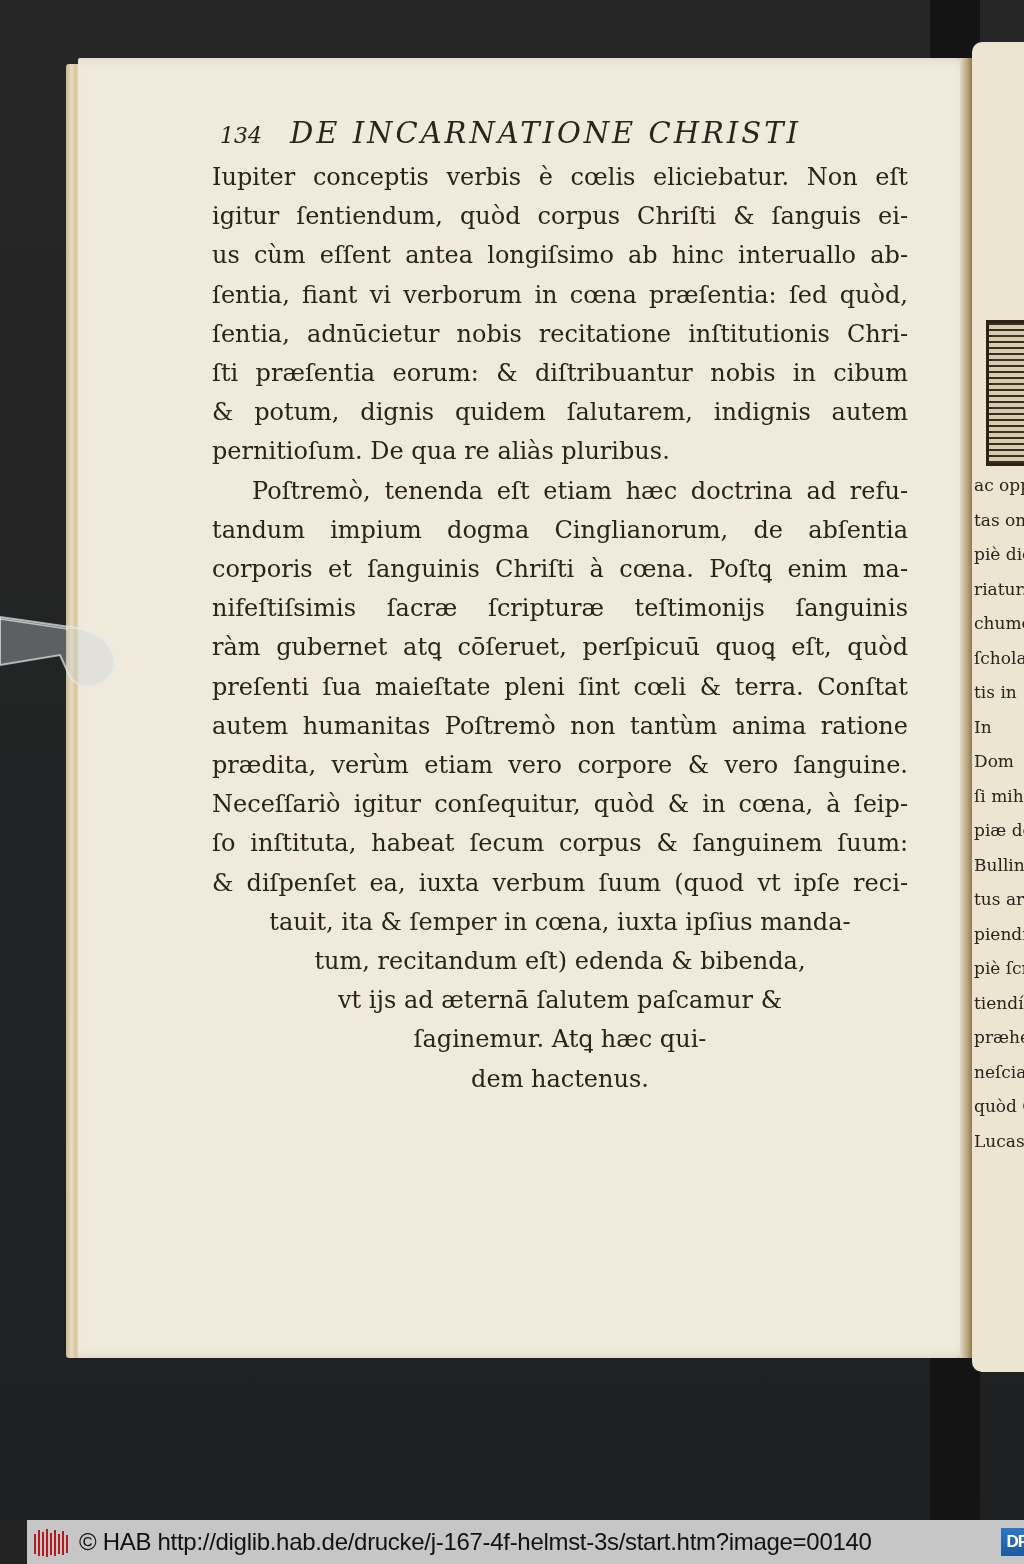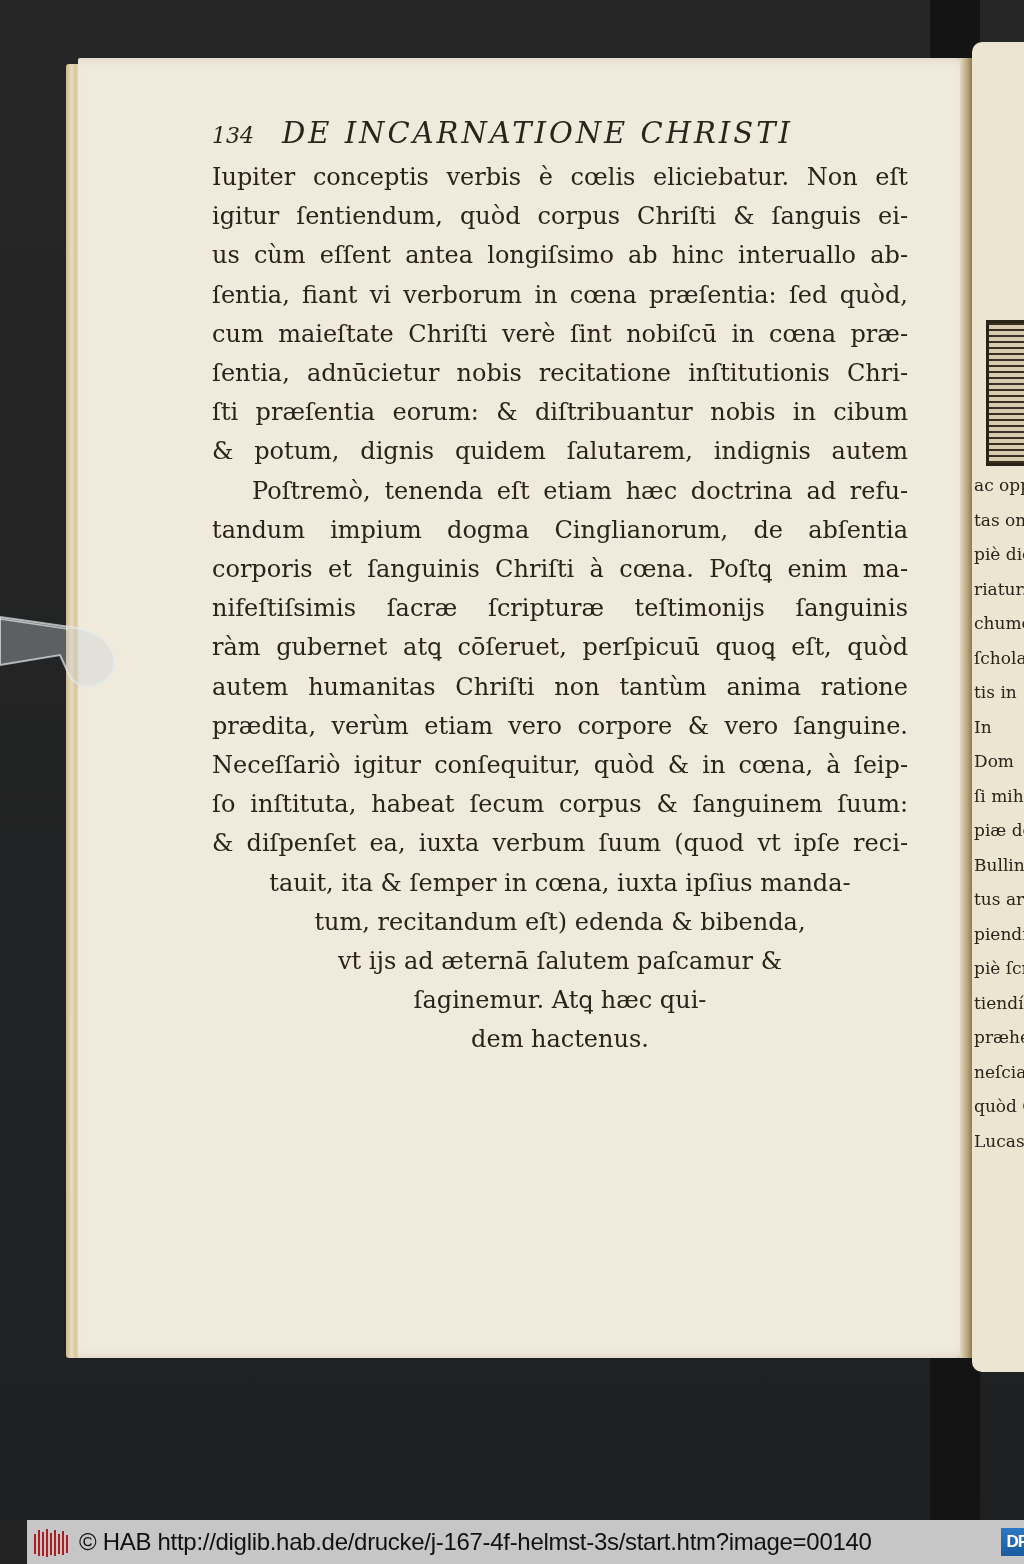--- a/index.html
+++ b/index.html
@@ -30,21 +30,21 @@
   .gutter {
     position: absolute; left: 960px; top: 58px; width: 12px; height: 1300px;
     background: linear-gradient(90deg, #e3dac4, #b9a67c 60%, #8f7b50);
   }
   .facing-page {
     position: absolute; left: 972px; top: 42px; width: 60px; height: 1330px;
     background: #ece5d2;
     border-radius: 10px 0 0 10px;
   }
   .running-head {
-    position: absolute; left: 212px; top: 116px; width: 640px;
+    position: absolute; left: 220px; top: 116px; width: 640px;
     display: flex; align-items: baseline; gap: 28px;
     color: #2a241b;
   }
   .folio { font-size: 22px; font-style: italic; }
   .title { font-size: 29px; font-style: italic; letter-spacing: 3px; }
   .text-block {
     position: absolute; left: 212px; top: 158px; width: 696px;
     color: #2a231a;
     font-size: 24px; line-height: 39.2px;
   }
@@ -125,30 +125,31 @@
 <div class="running-head">
   <span class="folio">134</span>
   <span class="title">DE INCARNATIONE CHRISTI</span>
 </div>
 
 <div class="text-block" id="text-block">
     <div class="line">Iupiter conceptis verbis è cœlis eliciebatur. Non eſt</div>
     <div class="line">igitur ſentiendum, quòd corpus Chriſti &amp; ſanguis ei-</div>
     <div class="line">us cùm eſſent antea longiſsimo ab hinc interuallo ab-</div>
     <div class="line">ſentia, fiant vi verborum in cœna præſentia: ſed quòd,</div>
-    <div class="line">cum maieſtate Chriſti verè ſint nobiſcū in cœna præ-</div>
     <div class="line">ſentia, adnūcietur nobis recitatione inſtitutionis Chri-</div>
     <div class="line">ſti præſentia eorum: &amp; diſtribuantur nobis in cibum</div>
     <div class="line">&amp; potum, dignis quidem ſalutarem, indignis autem</div>
+    <div class="line last-para">pernitioſum. De qua re aliàs pluribus.</div>
     <div class="line indent">Poſtremò, tenenda eſt etiam hæc doctrina ad refu-</div>
     <div class="line">tandum impium dogma Cinglianorum, de abſentia</div>
     <div class="line">corporis et ſanguinis Chriſti à cœna. Poſtꝗ enim ma-</div>
     <div class="line">nifeſtiſsimis ſacræ ſcripturæ teſtimonijs ſanguinis</div>
     <div class="line">ràm gubernet atꝗ cōſeruet, perſpicuū quoꝗ eſt, quòd</div>
-    <div class="line">autem humanitas Chriſti non tantùm anima ratione</div>
+    <div class="line">preſenti ſua maieſtate pleni ſint cœli &amp; terra. Conſtat</div>
+    <div class="line">autem humanitas Poſtremò non tantùm anima ratione</div>
     <div class="line">prædita, verùm etiam vero corpore &amp; vero ſanguine.</div>
     <div class="line">Neceſſariò igitur conſequitur, quòd &amp; in cœna, à ſeip-</div>
     <div class="line">ſo inſtituta, habeat ſecum corpus &amp; ſanguinem ſuum:</div>
     <div class="line">&amp; diſpenſet ea, iuxta verbum ſuum (quod vt ipſe reci-</div>
     <div class="line center">tauit, ita &amp; ſemper in cœna, iuxta ipſius manda-</div>
     <div class="line center">tum, recitandum eſt) edenda &amp; bibenda,</div>
     <div class="line center">vt ijs ad æternā ſalutem paſcamur &amp;</div>
     <div class="line center">ſaginemur. Atꝗ hæc qui-</div>
     <div class="line center">dem hactenus.</div>
   </div>

